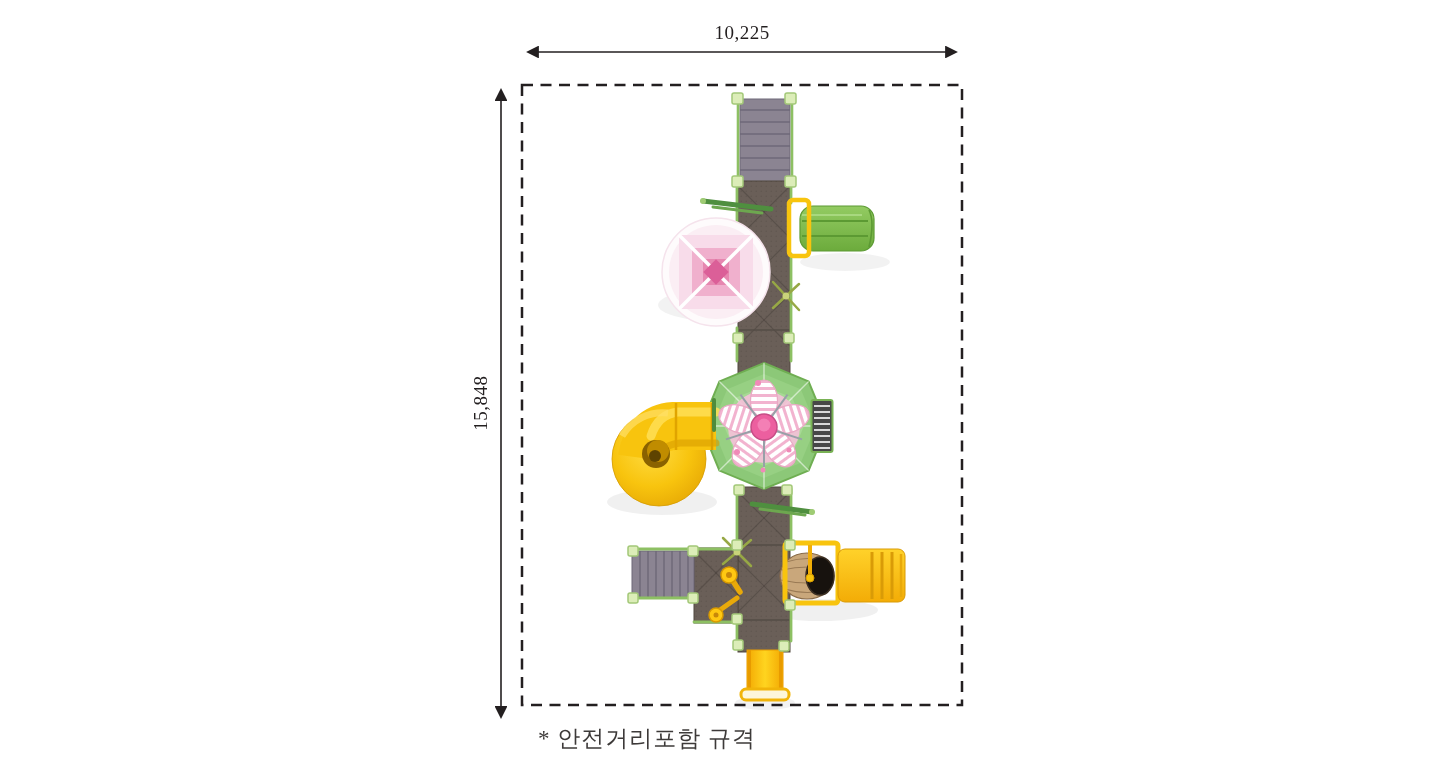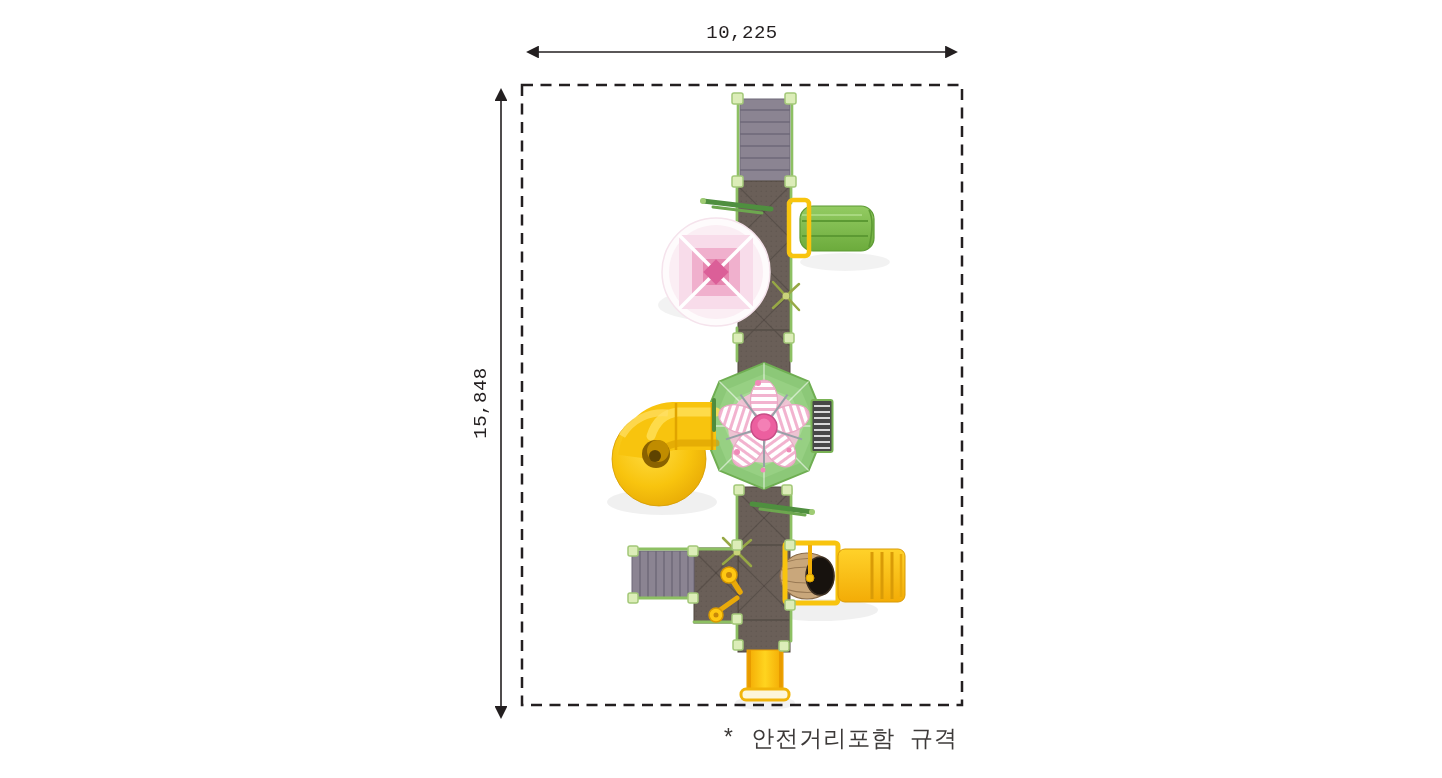--- a/index.html
+++ b/index.html
@@ -1,27 +1,27 @@
 <!DOCTYPE html>
 <html><head>
 <meta charset="utf-8">
 <style>
   html,body{margin:0;padding:0;background:#ffffff;}
   .canvas{
     position:relative;width:1442px;height:778px;background:#ffffff;
-    font-family:Liberation Mono, monospace;overflow:hidden;
+    font-family:Liberation Serif, serif;overflow:hidden;
   }
   .dim-label{
     position:absolute;color:#231f20;font-size:19px;letter-spacing:.5px;
     text-align:center;white-space:nowrap;
   }
   #label-width{left:522px;top:22px;width:440px;}
   #label-height{left:421px;top:392px;width:120px;transform:rotate(-90deg);}
   .caption{
-    position:absolute;left:538px;top:723px;width:420px;text-align:right;
+    position:absolute;left:538px;top:723px;width:420px;text-align:left;
     font-size:23px;color:#3d3a39;letter-spacing:1px;white-space:nowrap;
   }
   svg{position:absolute;left:0;top:0;}
 </style>
 </head>
 <body>
 
 <div class="canvas">
 
   <svg width="1442" height="778" viewBox="0 0 1442 778">

